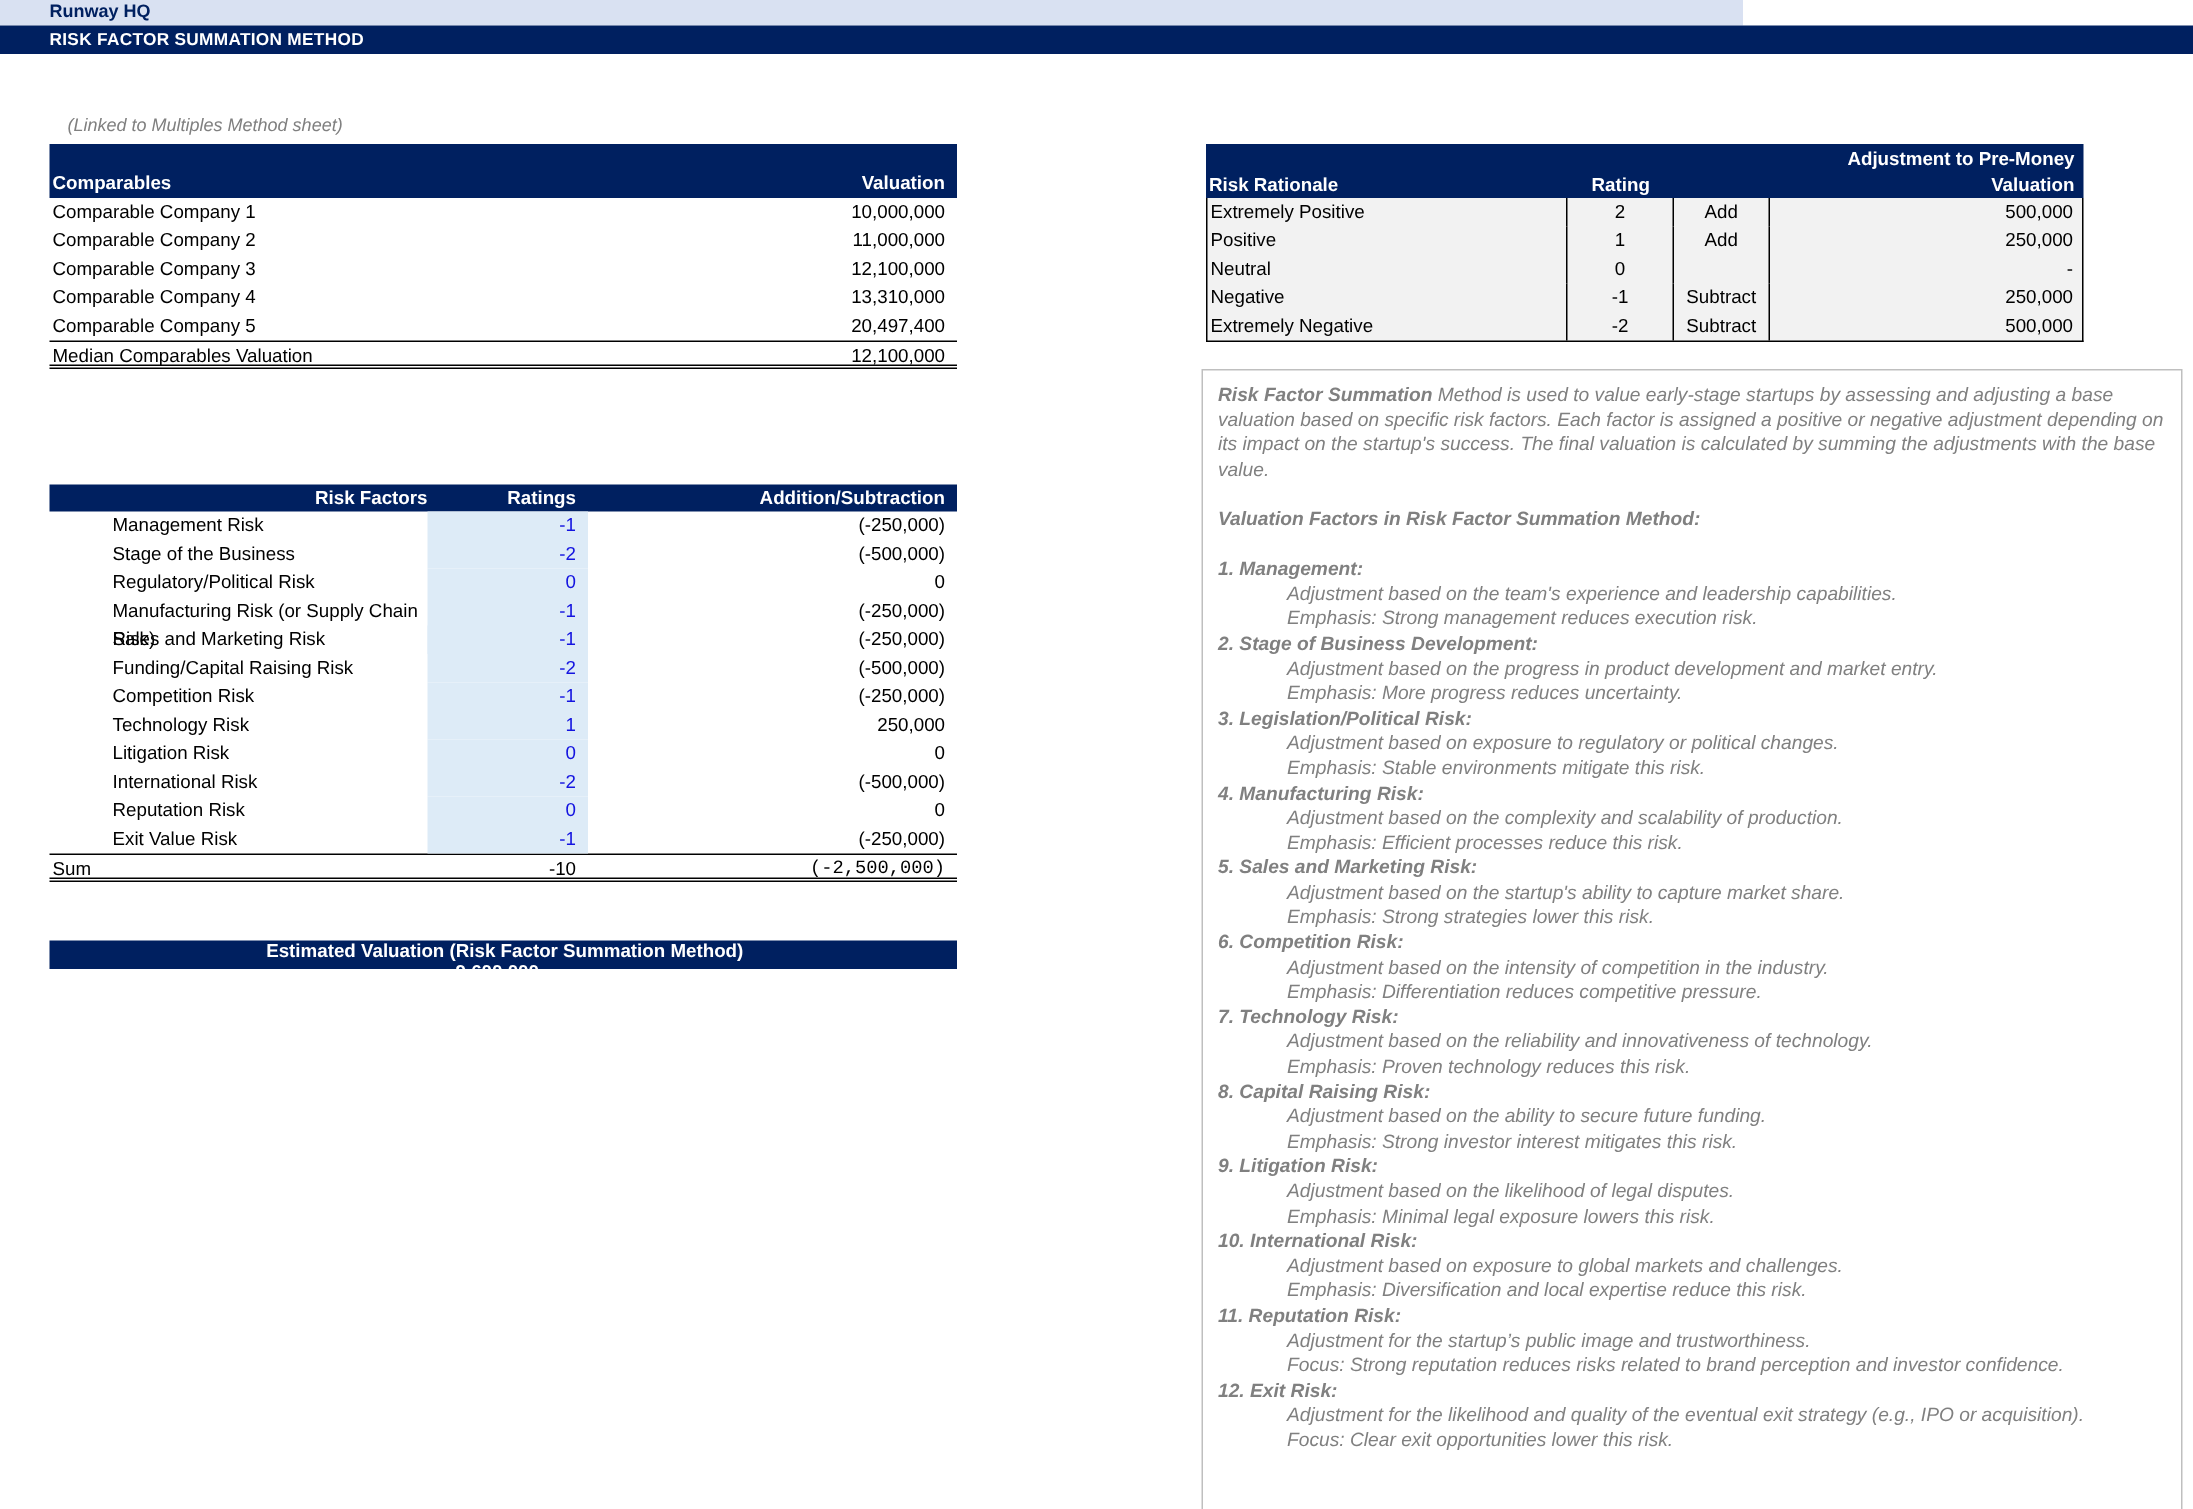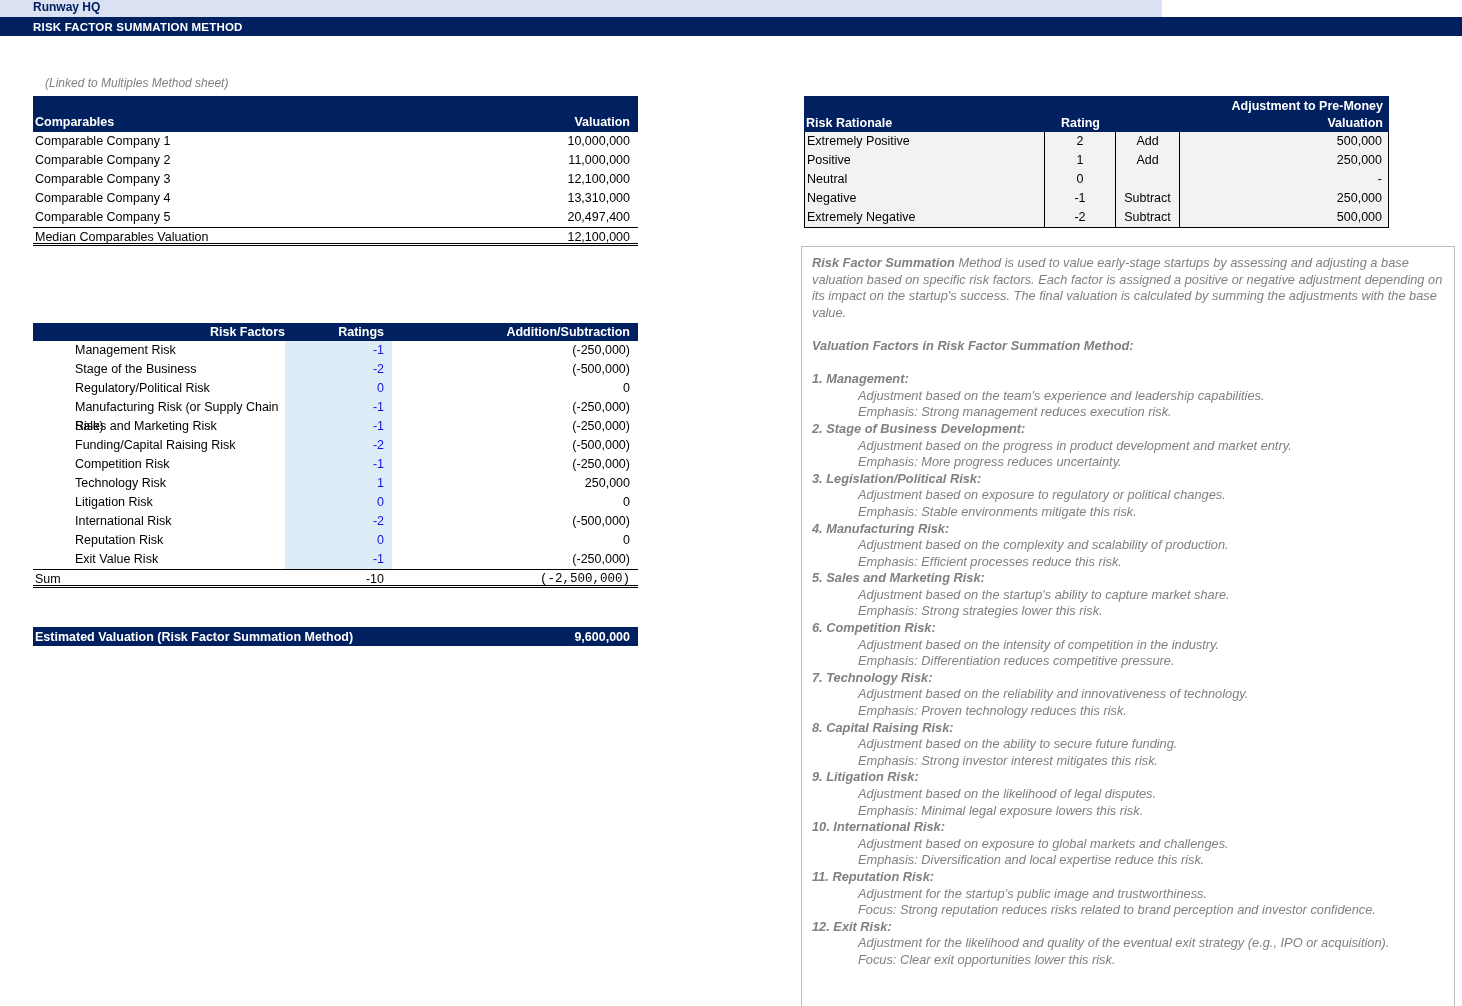--- a/index.html
+++ b/index.html
@@ -88,20 +88,21 @@
             border-top: 1px solid #000; border-bottom: 3px double #000; }
   .rf-sum .c1 { padding-left: 2px; }
   .rf-sum .c2 { text-align: right; padding-right: 8px; }
   .rf-sum .c3 { text-align: right; padding-right: 8px; font-family: Liberation Mono, monospace; }
 
   
   .estimated {
     top: 627px; left: 33px; width: 605px; height: 19px;
     display: flex; align-items: center; justify-content: space-between;
     font-size: 12.5px;
+    flex-direction: column;
   }
   .estimated .lbl { padding-left: 2px; }
   .estimated .val { padding-right: 8px; }
 
   
   .notes {
     top: 246px; left: 801px; width: 654px; height: 792px;
     border: 1px solid #bfbfbf;
     padding: 8px 10px;
     color: #808080; font-style: italic; font-size: 12.8px; line-height: 16.6px;

